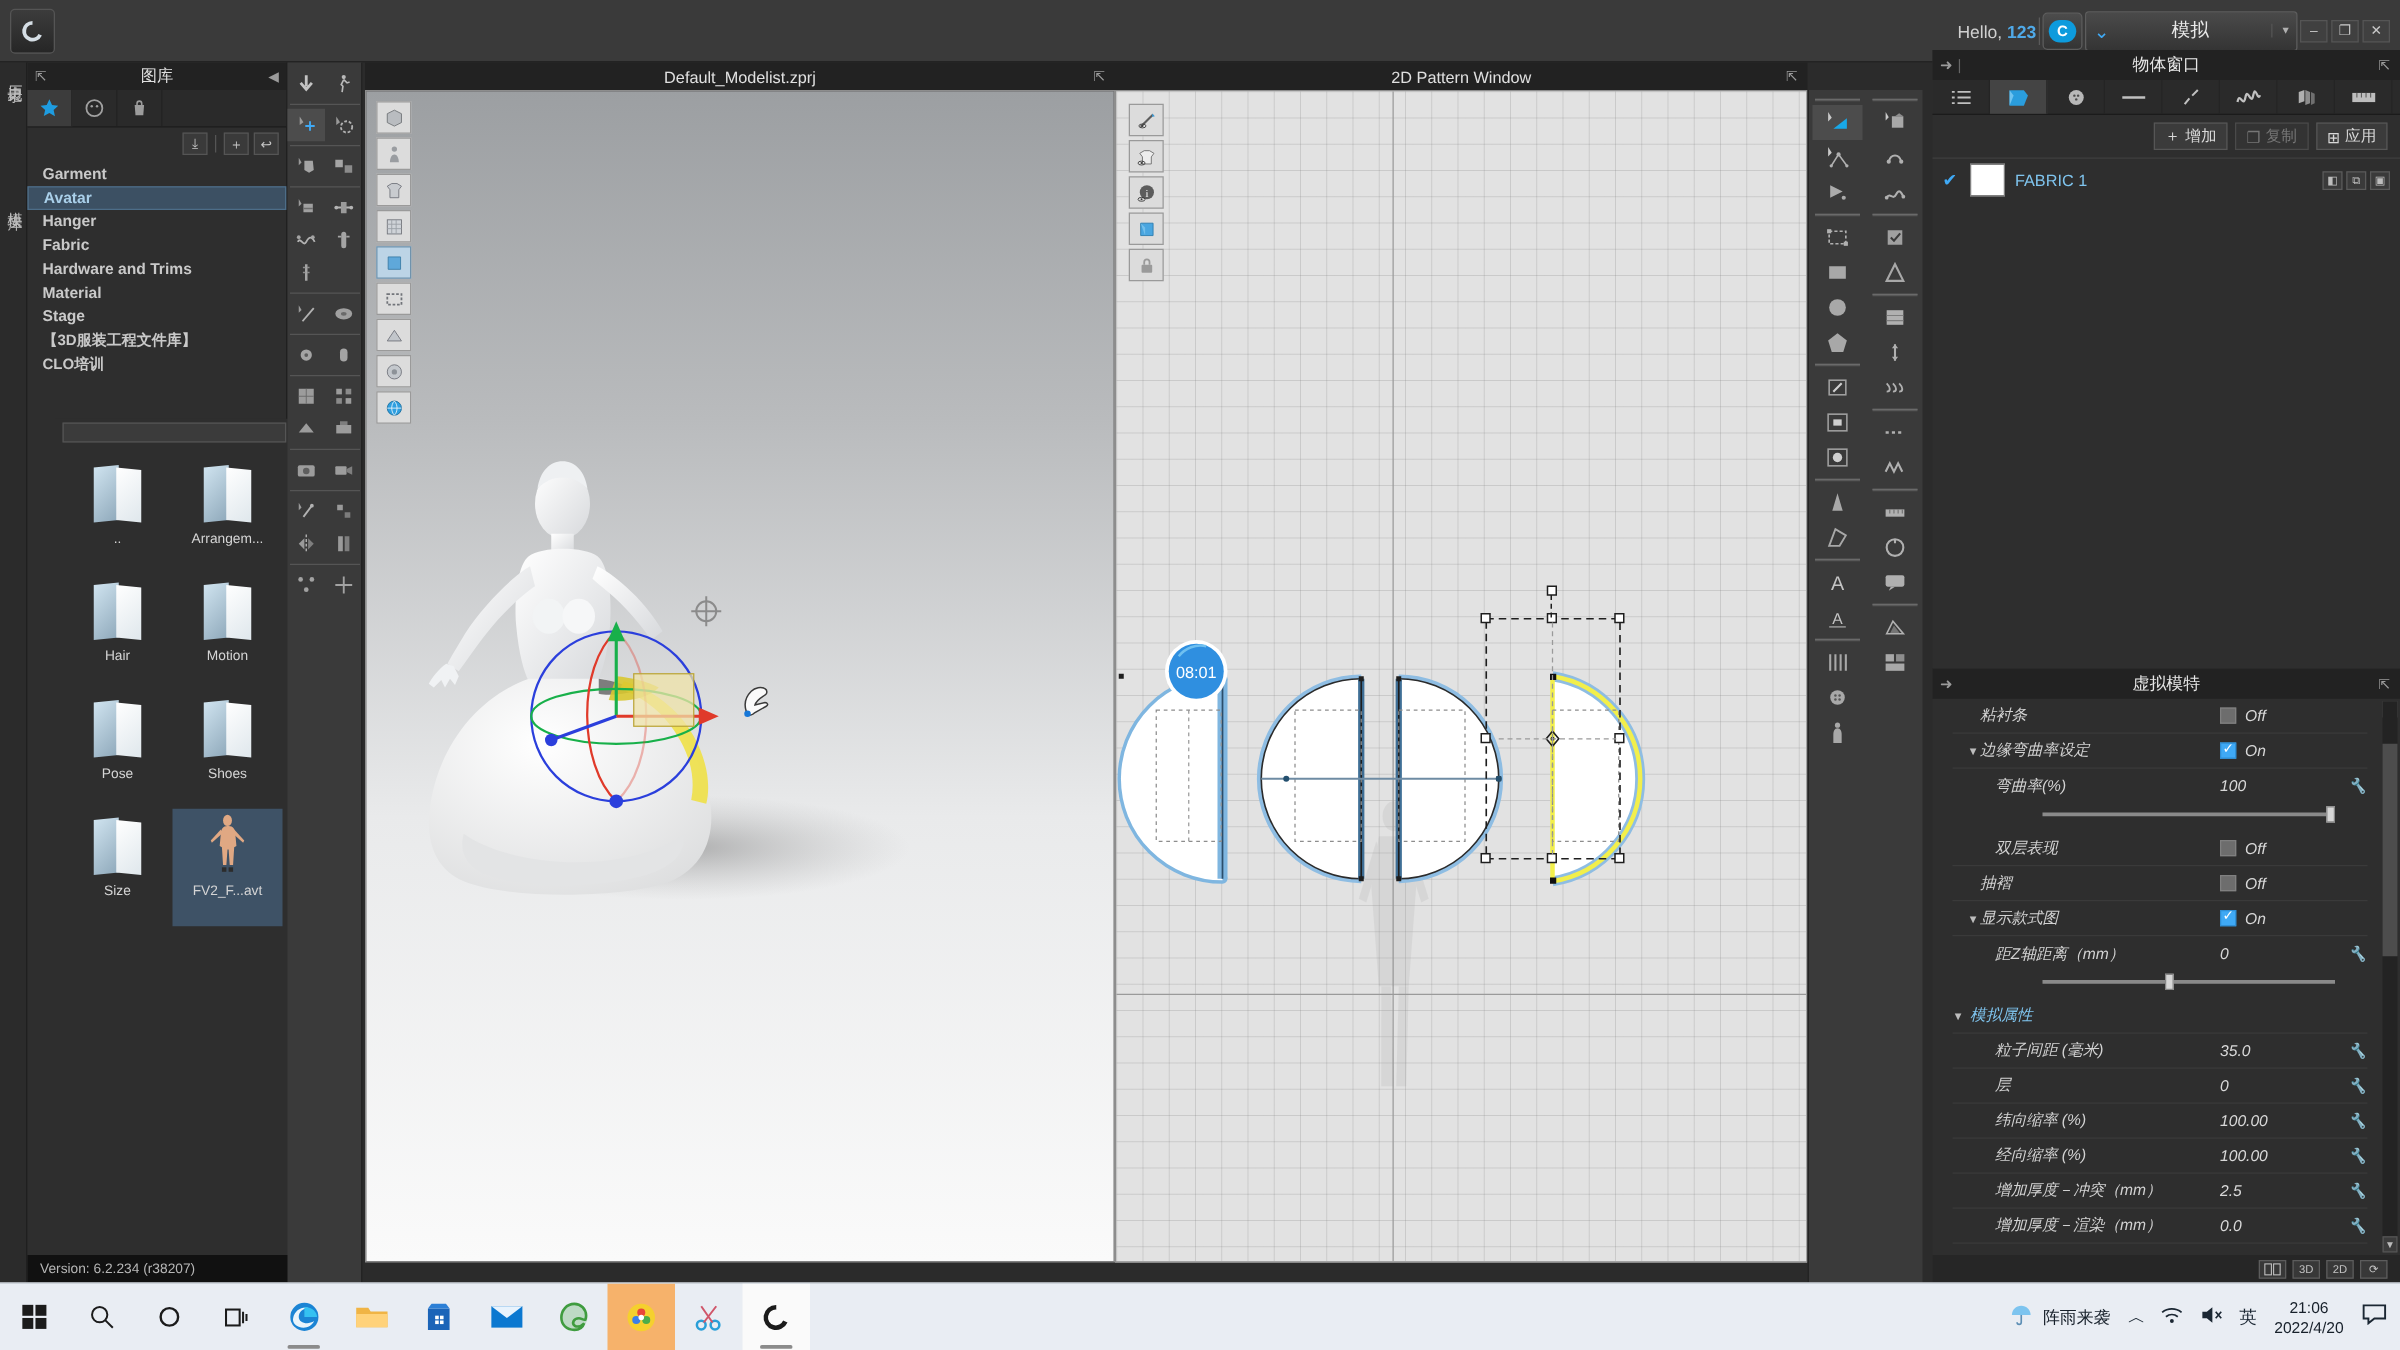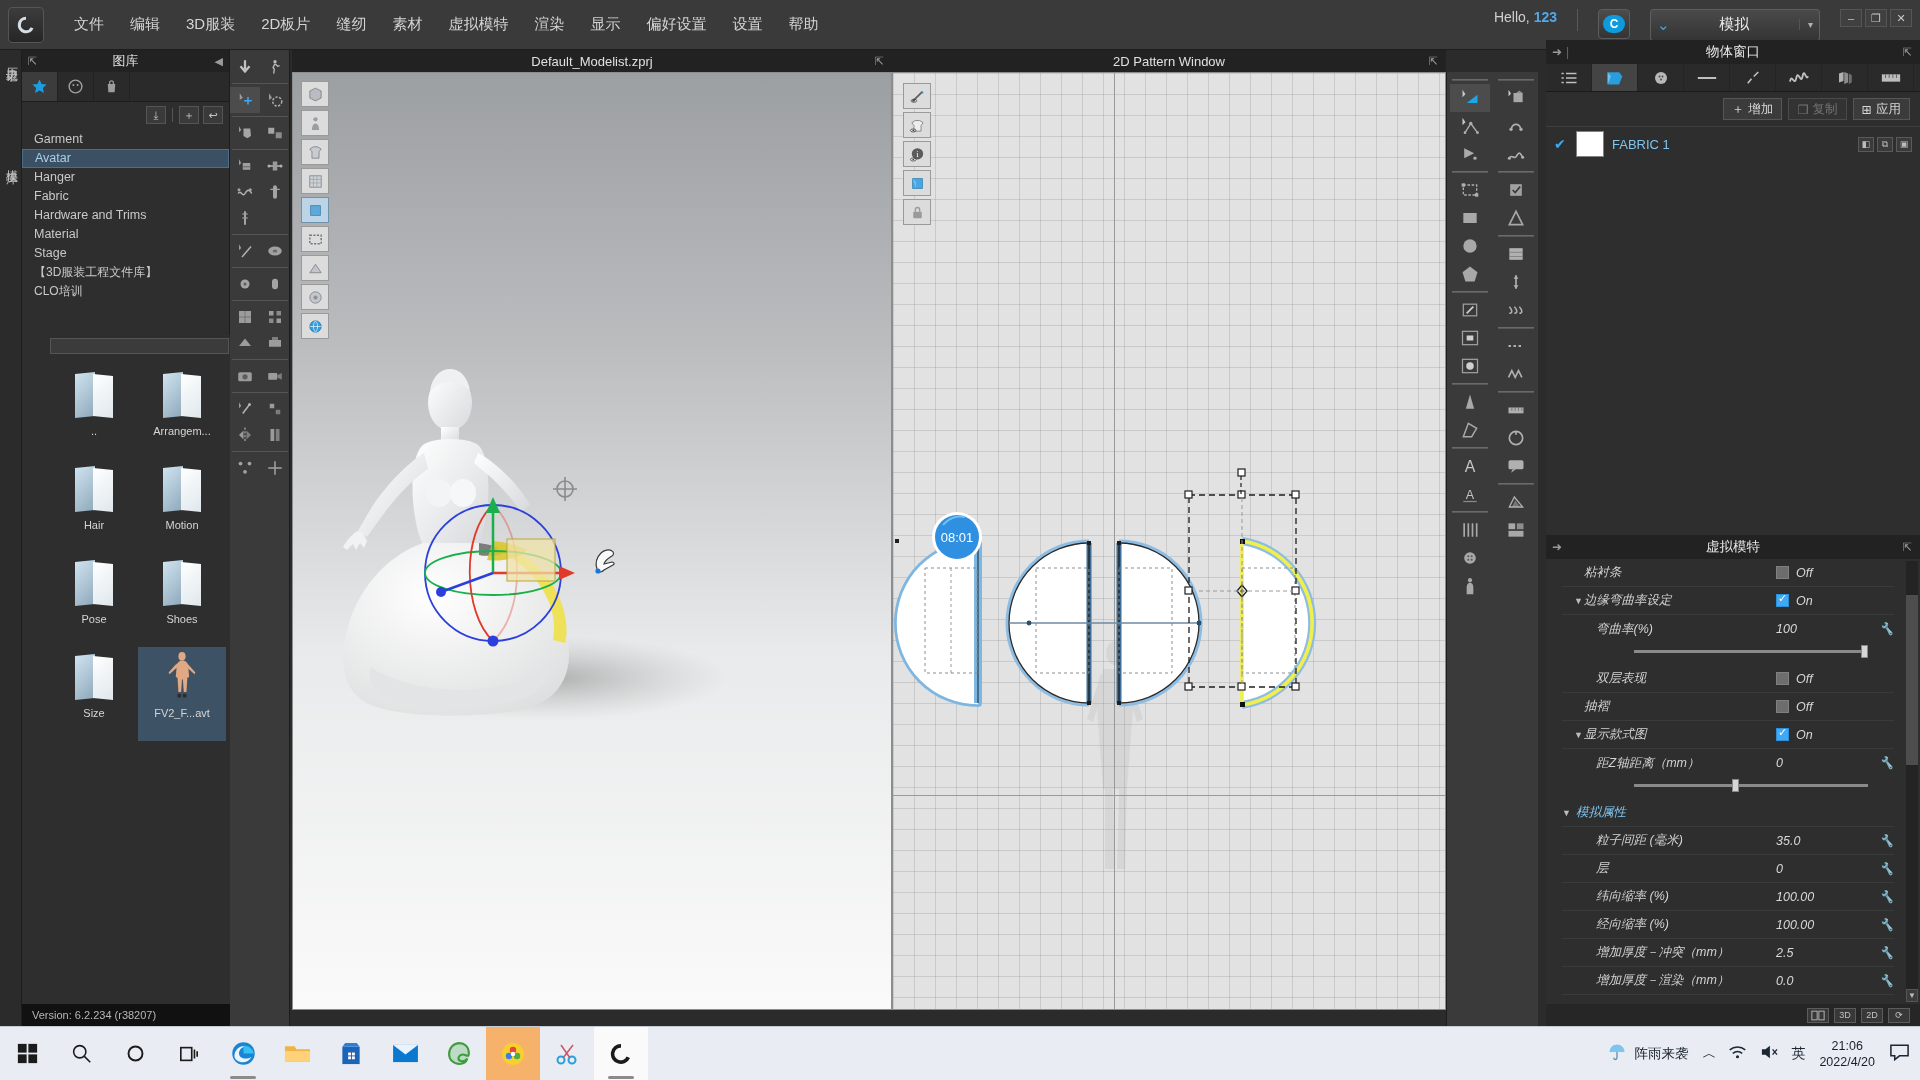--- a/index.html
+++ b/index.html
@@ -24,21 +24,21 @@
     background: linear-gradient(180deg,#3c3c3c,#262626);
     border: 1px solid #555;
     display: flex; align-items: center; justify-content: center;
     color: #cfd6dc; font-size: 22px; font-weight: bold;
   }
   .menu-items { display: flex; align-items: center; margin-left: 18px; gap: 2px; }
   .menu-item {
     color: #d4d4d4; font-size: 15px; padding: 6px 12px; cursor: default;
     white-space: nowrap;
   }
-  .mb-right { margin-left: auto; display: flex; align-items: flex-start; gap: 20px; padding-right: 8px; }
+  .mb-right { margin-left: auto; display: flex; align-items: center; gap: 2px; padding-right: 8px; }
   .hello { color: #d0d0d0; font-size: 14px; }
   .hello b { color: #4fa9e8; font-weight: bold; }
   .mb-sep { width:1px; height:22px; background:#5a5a5a; }
   .cloud-btn {
     width: 32px; height: 30px; border-radius: 4px;
     background: linear-gradient(180deg,#4c4c4c,#343434);
     border: 1px solid #5d5d5d;
     display:flex; align-items:center; justify-content:center;
   }
   .cloud-ico {
@@ -90,21 +90,21 @@
     width:36px; display:flex; align-items:center; justify-content:center;
     border-right:1px solid #222; font-size:15px; color:#9d9d9d;
   }
   .lib-tab.active { background:#3c3c3c; color:#2e9be5; }
   .lib-tools { height:26px; display:flex; align-items:center; justify-content:flex-end; gap:4px; padding-right:6px; }
   .lib-btn {
     width:20px; height:18px; border:1px solid #555; background:#3a3a3a;
     color:#c6c6c6; font-size:11px; display:flex; align-items:center; justify-content:center;
   }
   .lib-div { width:1px; height:14px; background:#555; margin:0 2px; }
-  .lib-list { padding-top:2px; }
+  .lib-list { padding-top:2px;font-weight:bold; }
   .lib-row {
     height:19px; line-height:19px; padding-left:12px;
     color:#c9c9c9; font-size:12.5px; white-space:nowrap;
   }
   .lib-row.sel { background:#3c5063; color:#a9cfe9; border:1px solid #4d6d88; height:19px; line-height:17px;}
   .lib-row.cjk { font-size:12px; }
 
   
   .browser { position:absolute; left:22px; top:285px; width:188px; bottom:22px; background:#2e2e2e; }
   .search-row { display:flex; align-items:center; height:22px; padding:0 6px; gap:4px; }
@@ -295,34 +295,20 @@
 <body>
 
 <div class="app">
 
   <div class="menubar">
     <div class="logo">
       <svg width="22" height="22" viewBox="0 0 24 24">
           <path d="M12 3a9 9 0 1 0 8.2 12.7l-3.1-1.3A5.6 5.6 0 1 1 12 6.4V3z" fill="#d5dee5"></path>
         </svg>
     </div>
-    <div class="menu-items">
-      <div class="menu-item">文件</div>
-      <div class="menu-item">编辑</div>
-      <div class="menu-item">3D服装</div>
-      <div class="menu-item">2D板片</div>
-      <div class="menu-item">缝纫</div>
-      <div class="menu-item">素材</div>
-      <div class="menu-item">虚拟模特</div>
-      <div class="menu-item">渲染</div>
-      <div class="menu-item">显示</div>
-      <div class="menu-item">偏好设置</div>
-      <div class="menu-item">设置</div>
-      <div class="menu-item">帮助</div>
-    </div>
     <div class="mb-right">
       <div class="hello">
         <span>Hello,</span>
         <b>123</b>
       </div>
       <div class="mb-sep"></div>
       <div class="cloud-btn">
         <div class="cloud-ico">C</div>
       </div>
       <div class="mode-box">

